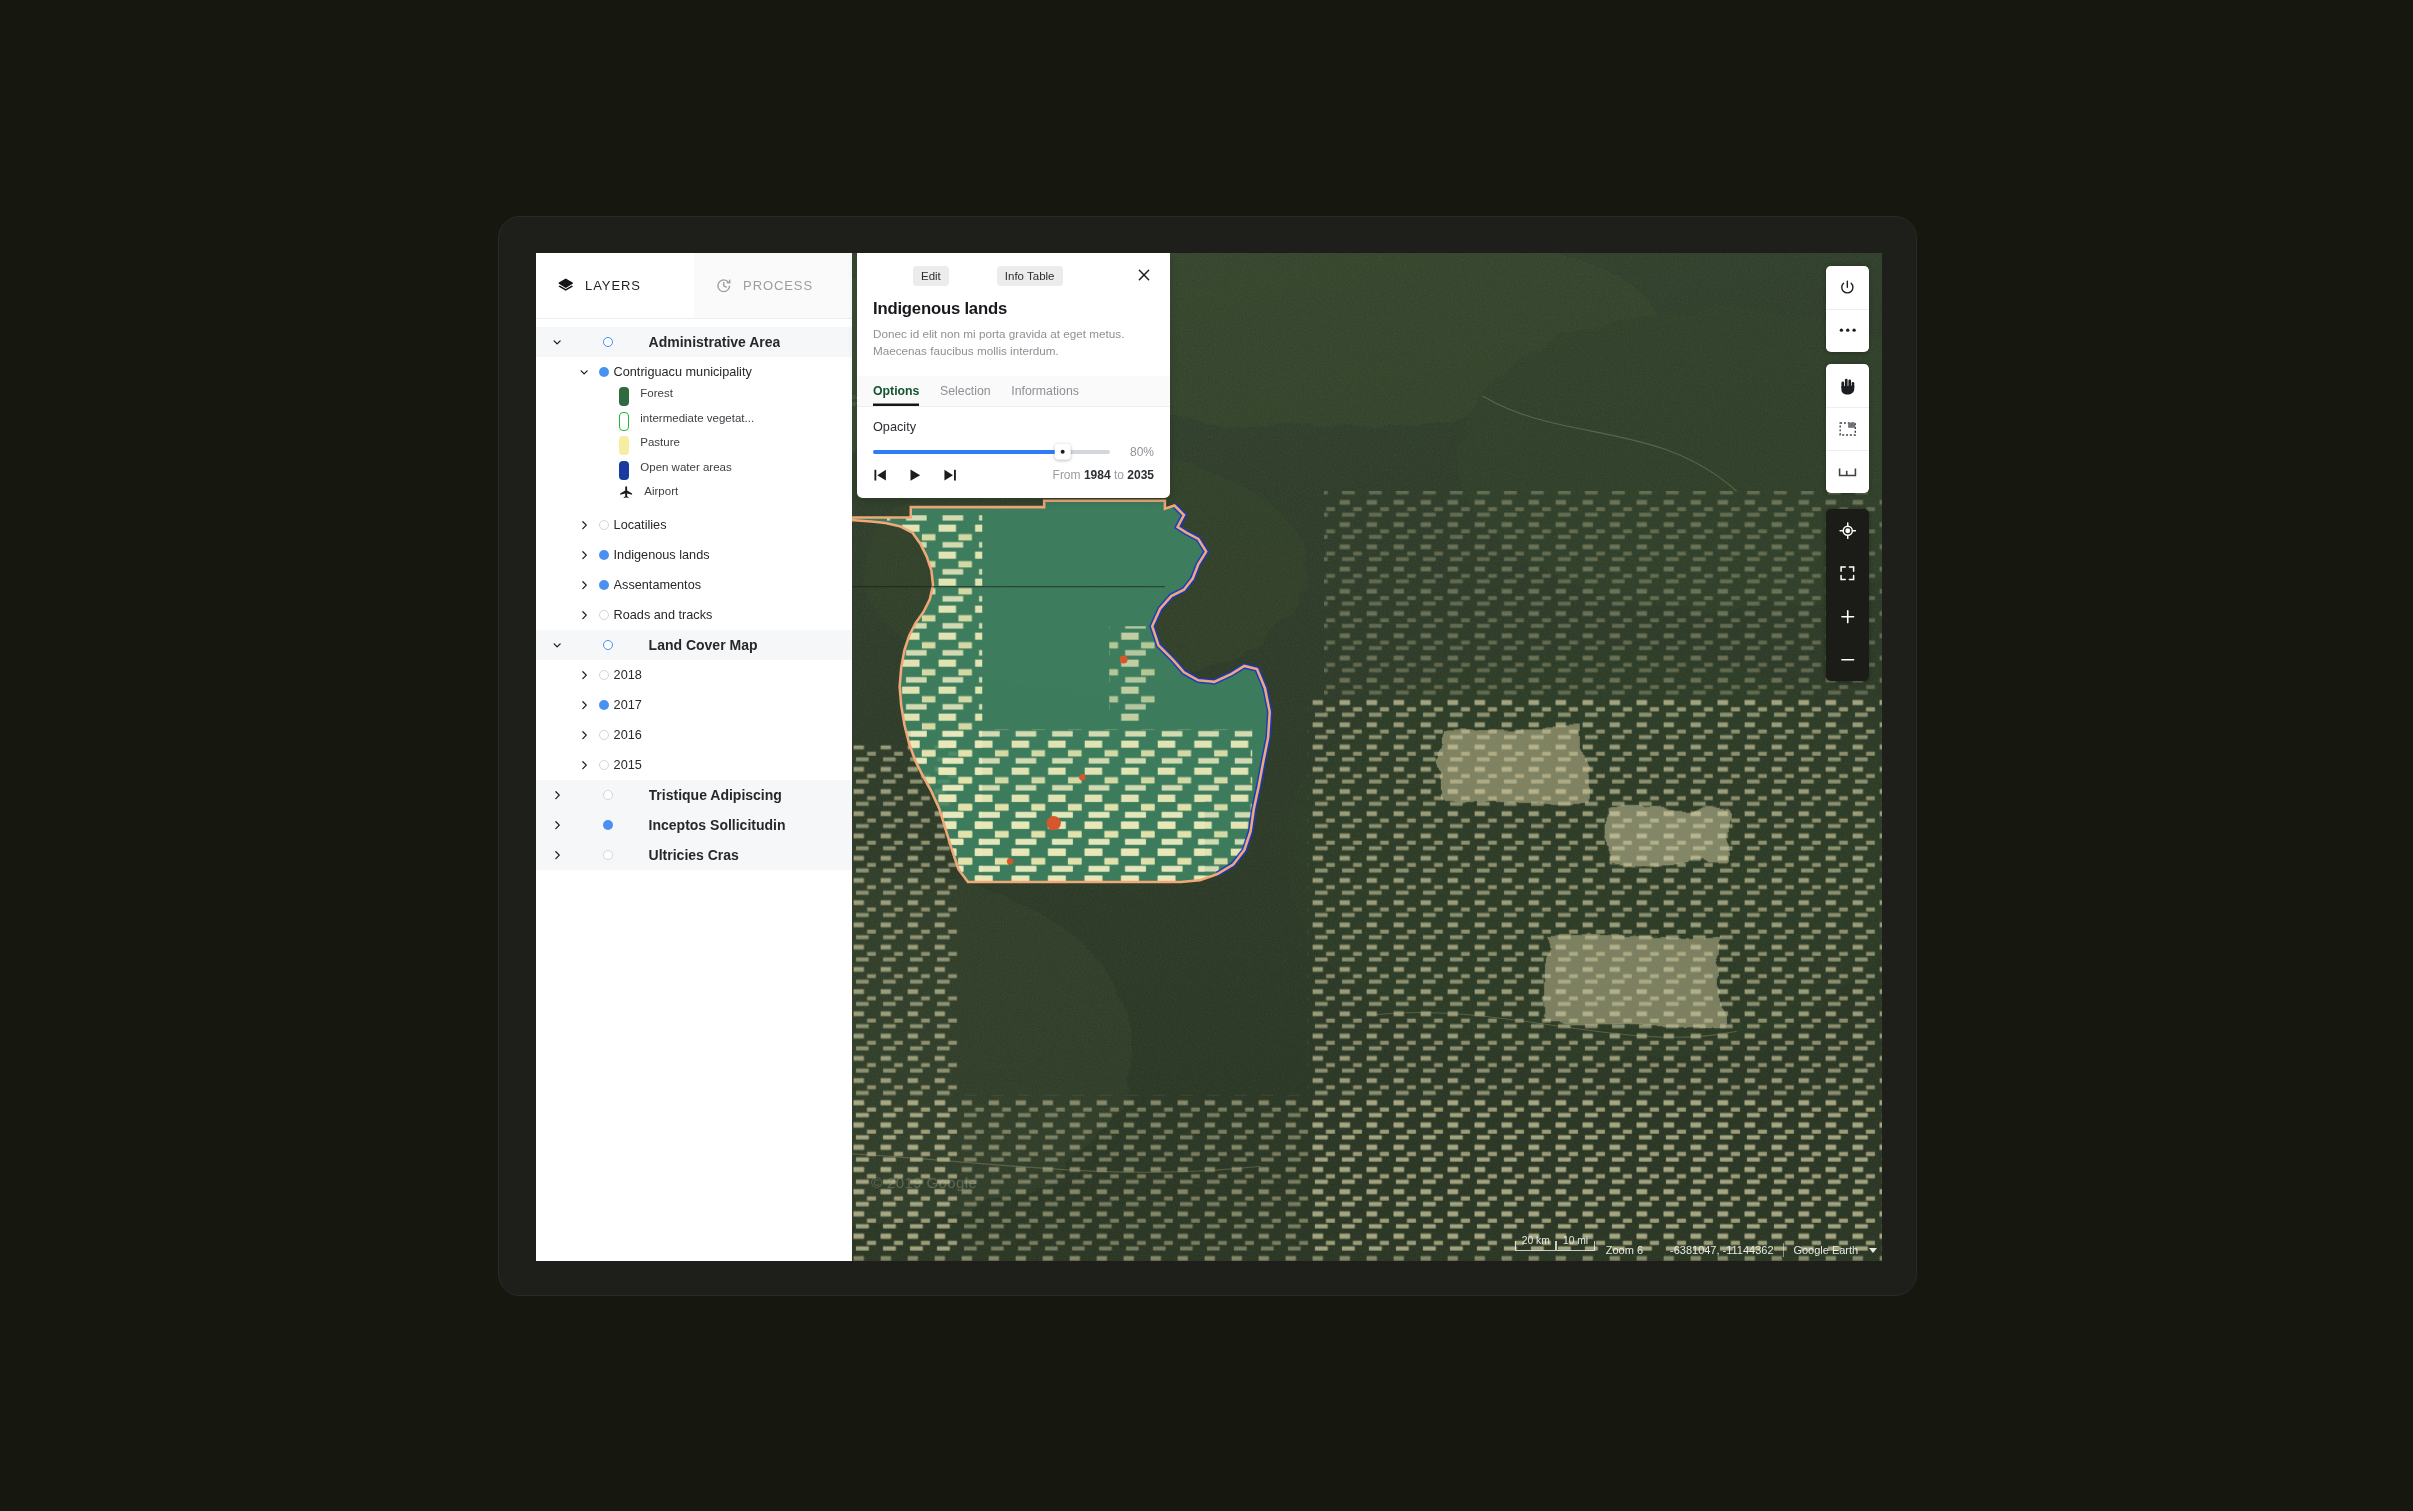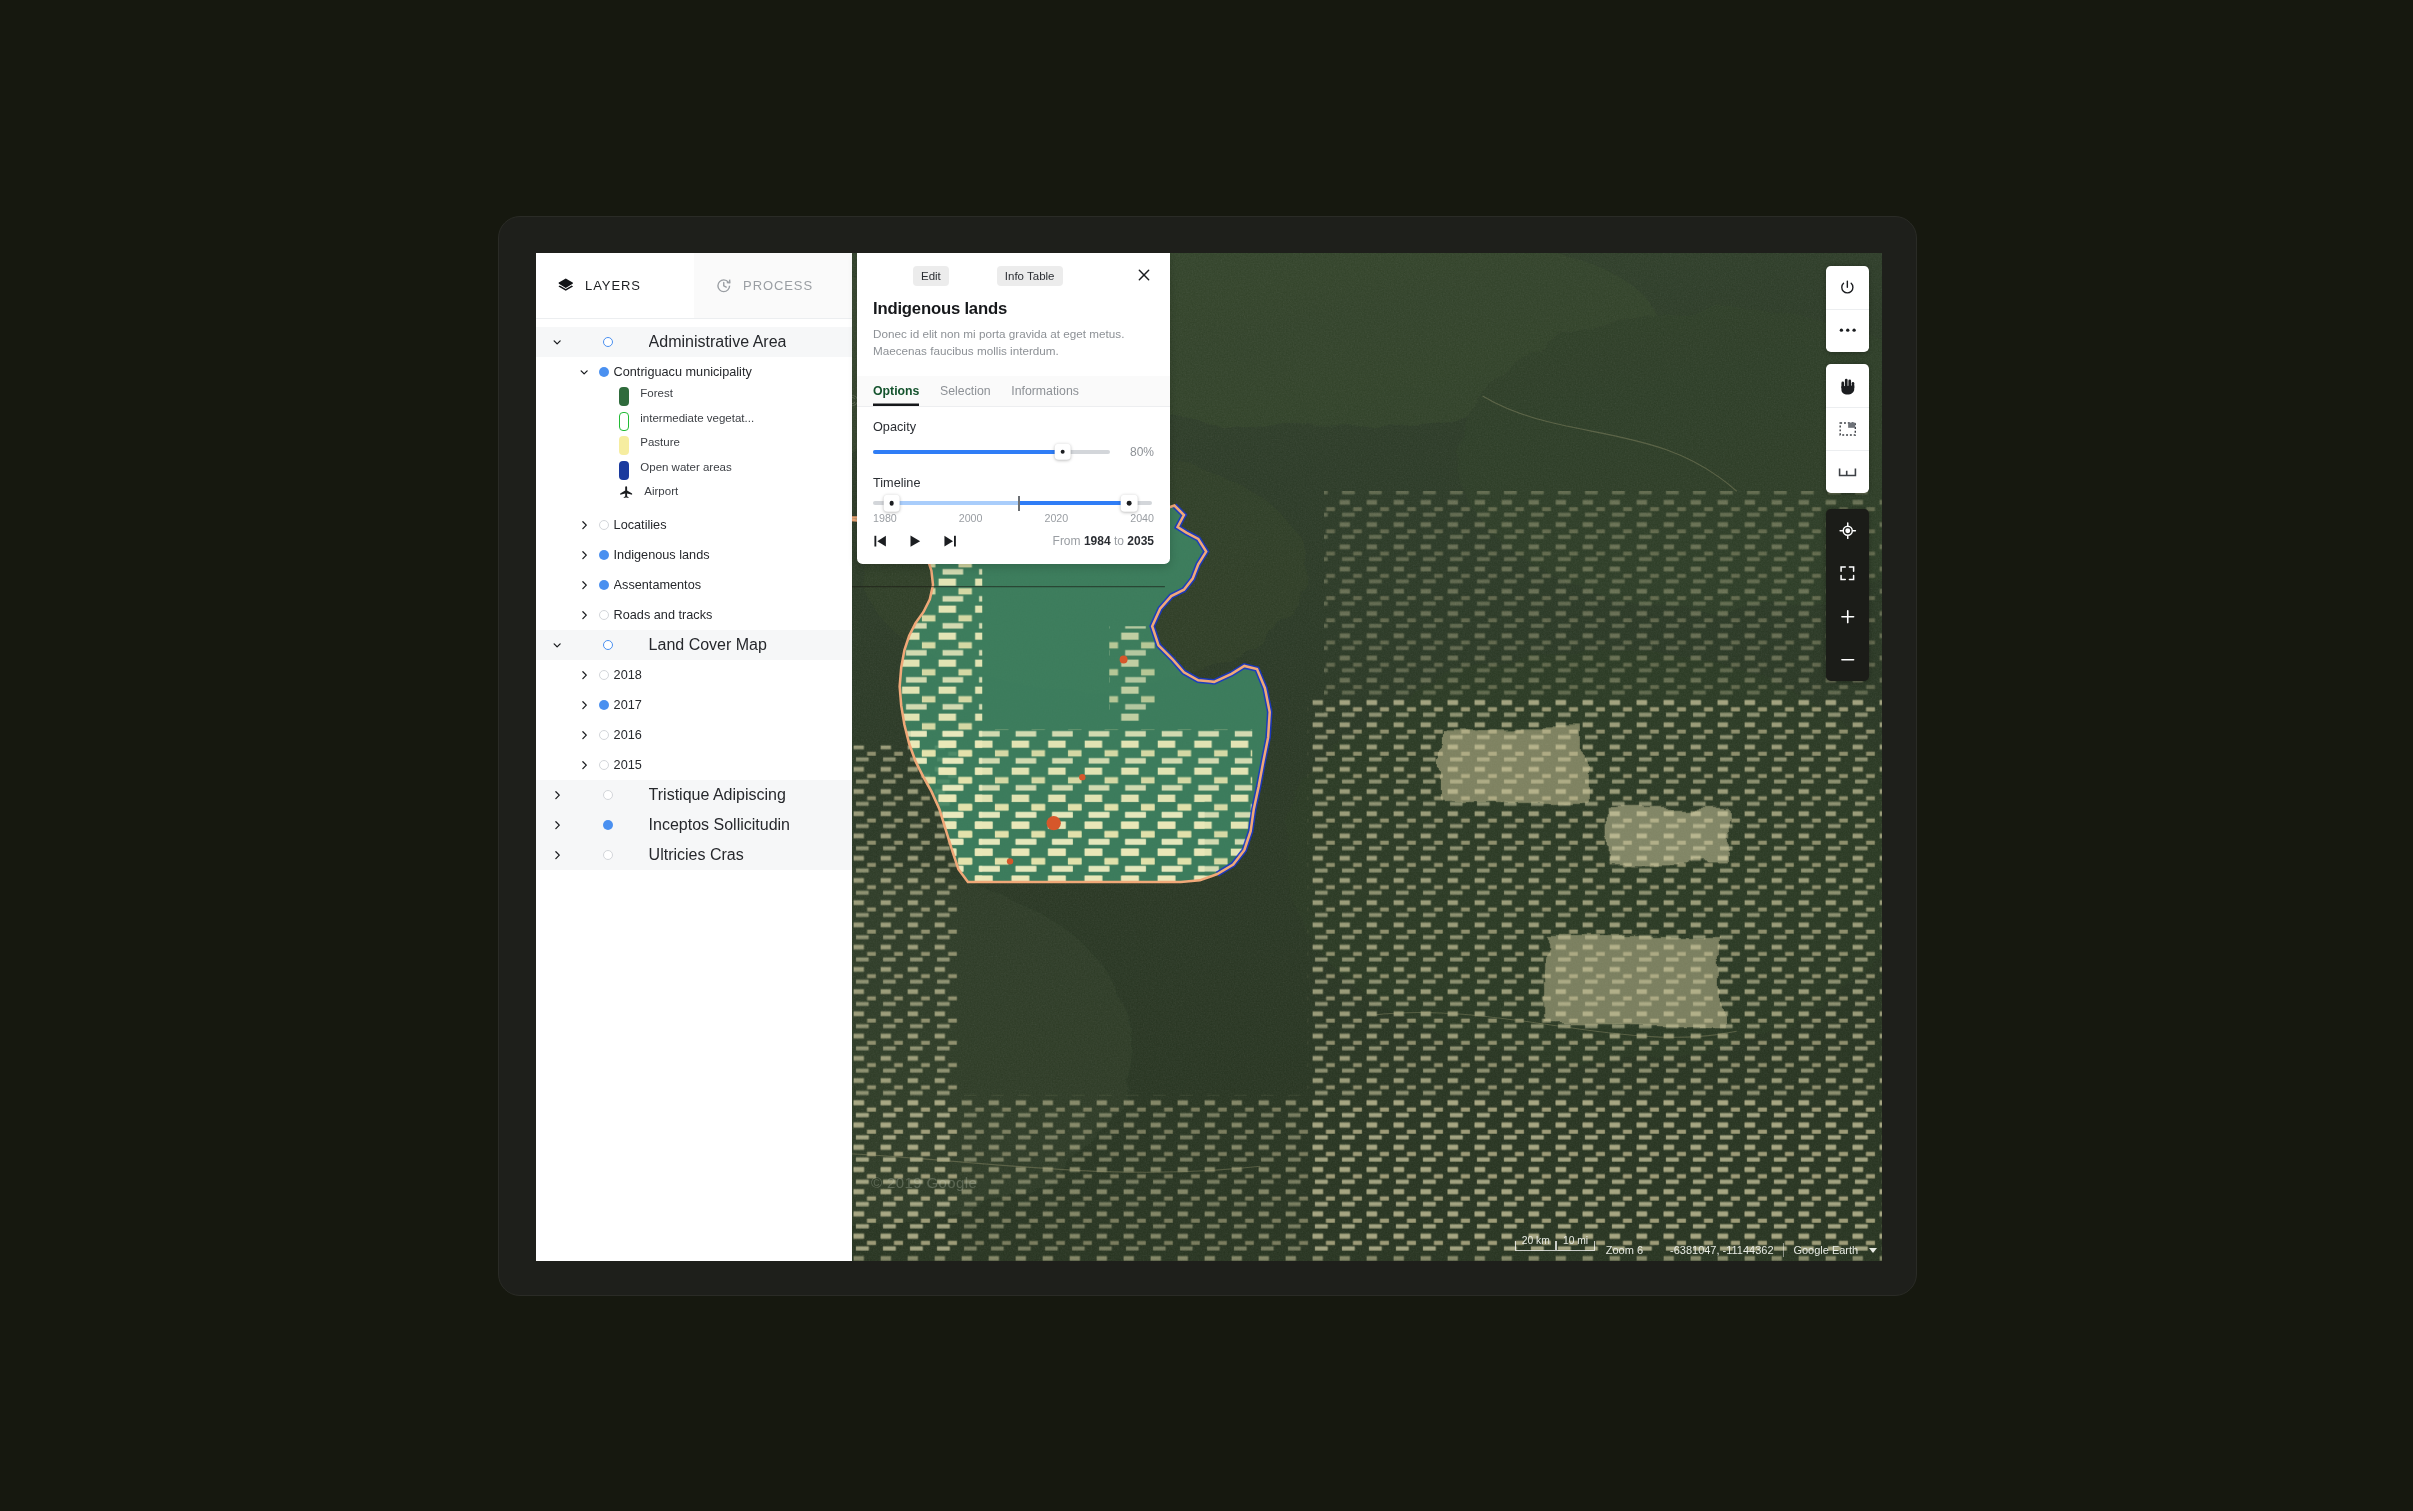--- a/index.html
+++ b/index.html
@@ -93,21 +93,21 @@
     position:absolute; right: 12.7px; top: 50%; transform: translateY(-50%);
     width:0;height:0;border-left:5.6px solid transparent;border-right:5.6px solid transparent;border-top:6.4px solid #2b2e33;
   }
   .bookmark-btn { width: 27px; height: 27px; display:flex;align-items:center;justify-content:center;cursor:pointer;}
 
   #tree { flex: 1; overflow: hidden; padding-top: 8px; }
   .row {
     display: flex; align-items: center; height: 30px;
     font-size: 12.7px; color: #26282c; cursor: pointer; padding-right: 8px;
   }
-  .row.group { background: #f6f7f8; font-weight: 400; font-size: 16px; gap: 31px; }
+  .row.group { background: #f6f7f8; font-weight: 700; font-size: 14px; gap: 31px; }
   .row .chev {
     width: 20.6px; display:flex; align-items:center; justify-content:center;
     flex: 0 0 auto;
   }
   .row .bullet { width: 19px; flex:0 0 auto; display:flex;align-items:center;justify-content:center; }
   .dot { width: 10.3px; height: 10.3px; border-radius: 50%; }
   .dot.on   { background: #4a90f0; }
   .dot.off  { background: #fff; border: 1.3px solid #d3d6da; }
   .dot.ring { background: #fff; border: 1.4px solid #4a90f0; }
   .row .lbl { white-space: nowrap; overflow: hidden; text-overflow: ellipsis; }
@@ -689,38 +689,20 @@
         <div class="sect-label">Opacity</div>
         <div class="slider-line">
           <div class="track">
             <div class="fill" id="opFill" style="width: 80%;"></div>
             <div class="knob" id="opKnob" style="left: 80%;"></div>
           </div>
           <div class="pct">80%</div>
         </div>
       </div>
 
-      <div class="sect" style="padding-top:17.5px">
-        <div class="sect-label">Timeline</div>
-        <div class="slider-line" style="padding-right:1.6px">
-          <div class="track">
-            <div class="fill light" id="tlFillL" style="left: 6.66667%; width: 85%;"></div>
-            <div class="fill" id="tlFillD" style="left: 52%; width: 39.6667%;"></div>
-            <div class="tl-marker"></div>
-            <div class="knob" id="tlKnobA" style="left: 6.66667%;"></div>
-            <div class="knob" id="tlKnobB" style="left: 91.6667%;"></div>
-          </div>
-        </div>
-        <div class="tl-ticks">
-          <span>1980</span>
-          <span>2000</span>
-          <span>2020</span>
-          <span>2040</span>
-        </div>
-      </div>
 
       <div class="tl-controls">
         <div class="ctl">
           <svg width="14.3" height="14.3" viewBox="0 0 20 20" fill="#1b1d20">
             <rect x="2" y="2.5" width="2.6" height="15"></rect>
               <path d="M18 2.5 L18 17.5 L6 10 Z"></path>
           </svg>
         </div>
         <div class="ctl">
           <svg width="14.3" height="14.3" viewBox="0 0 20 20" fill="#1b1d20">

